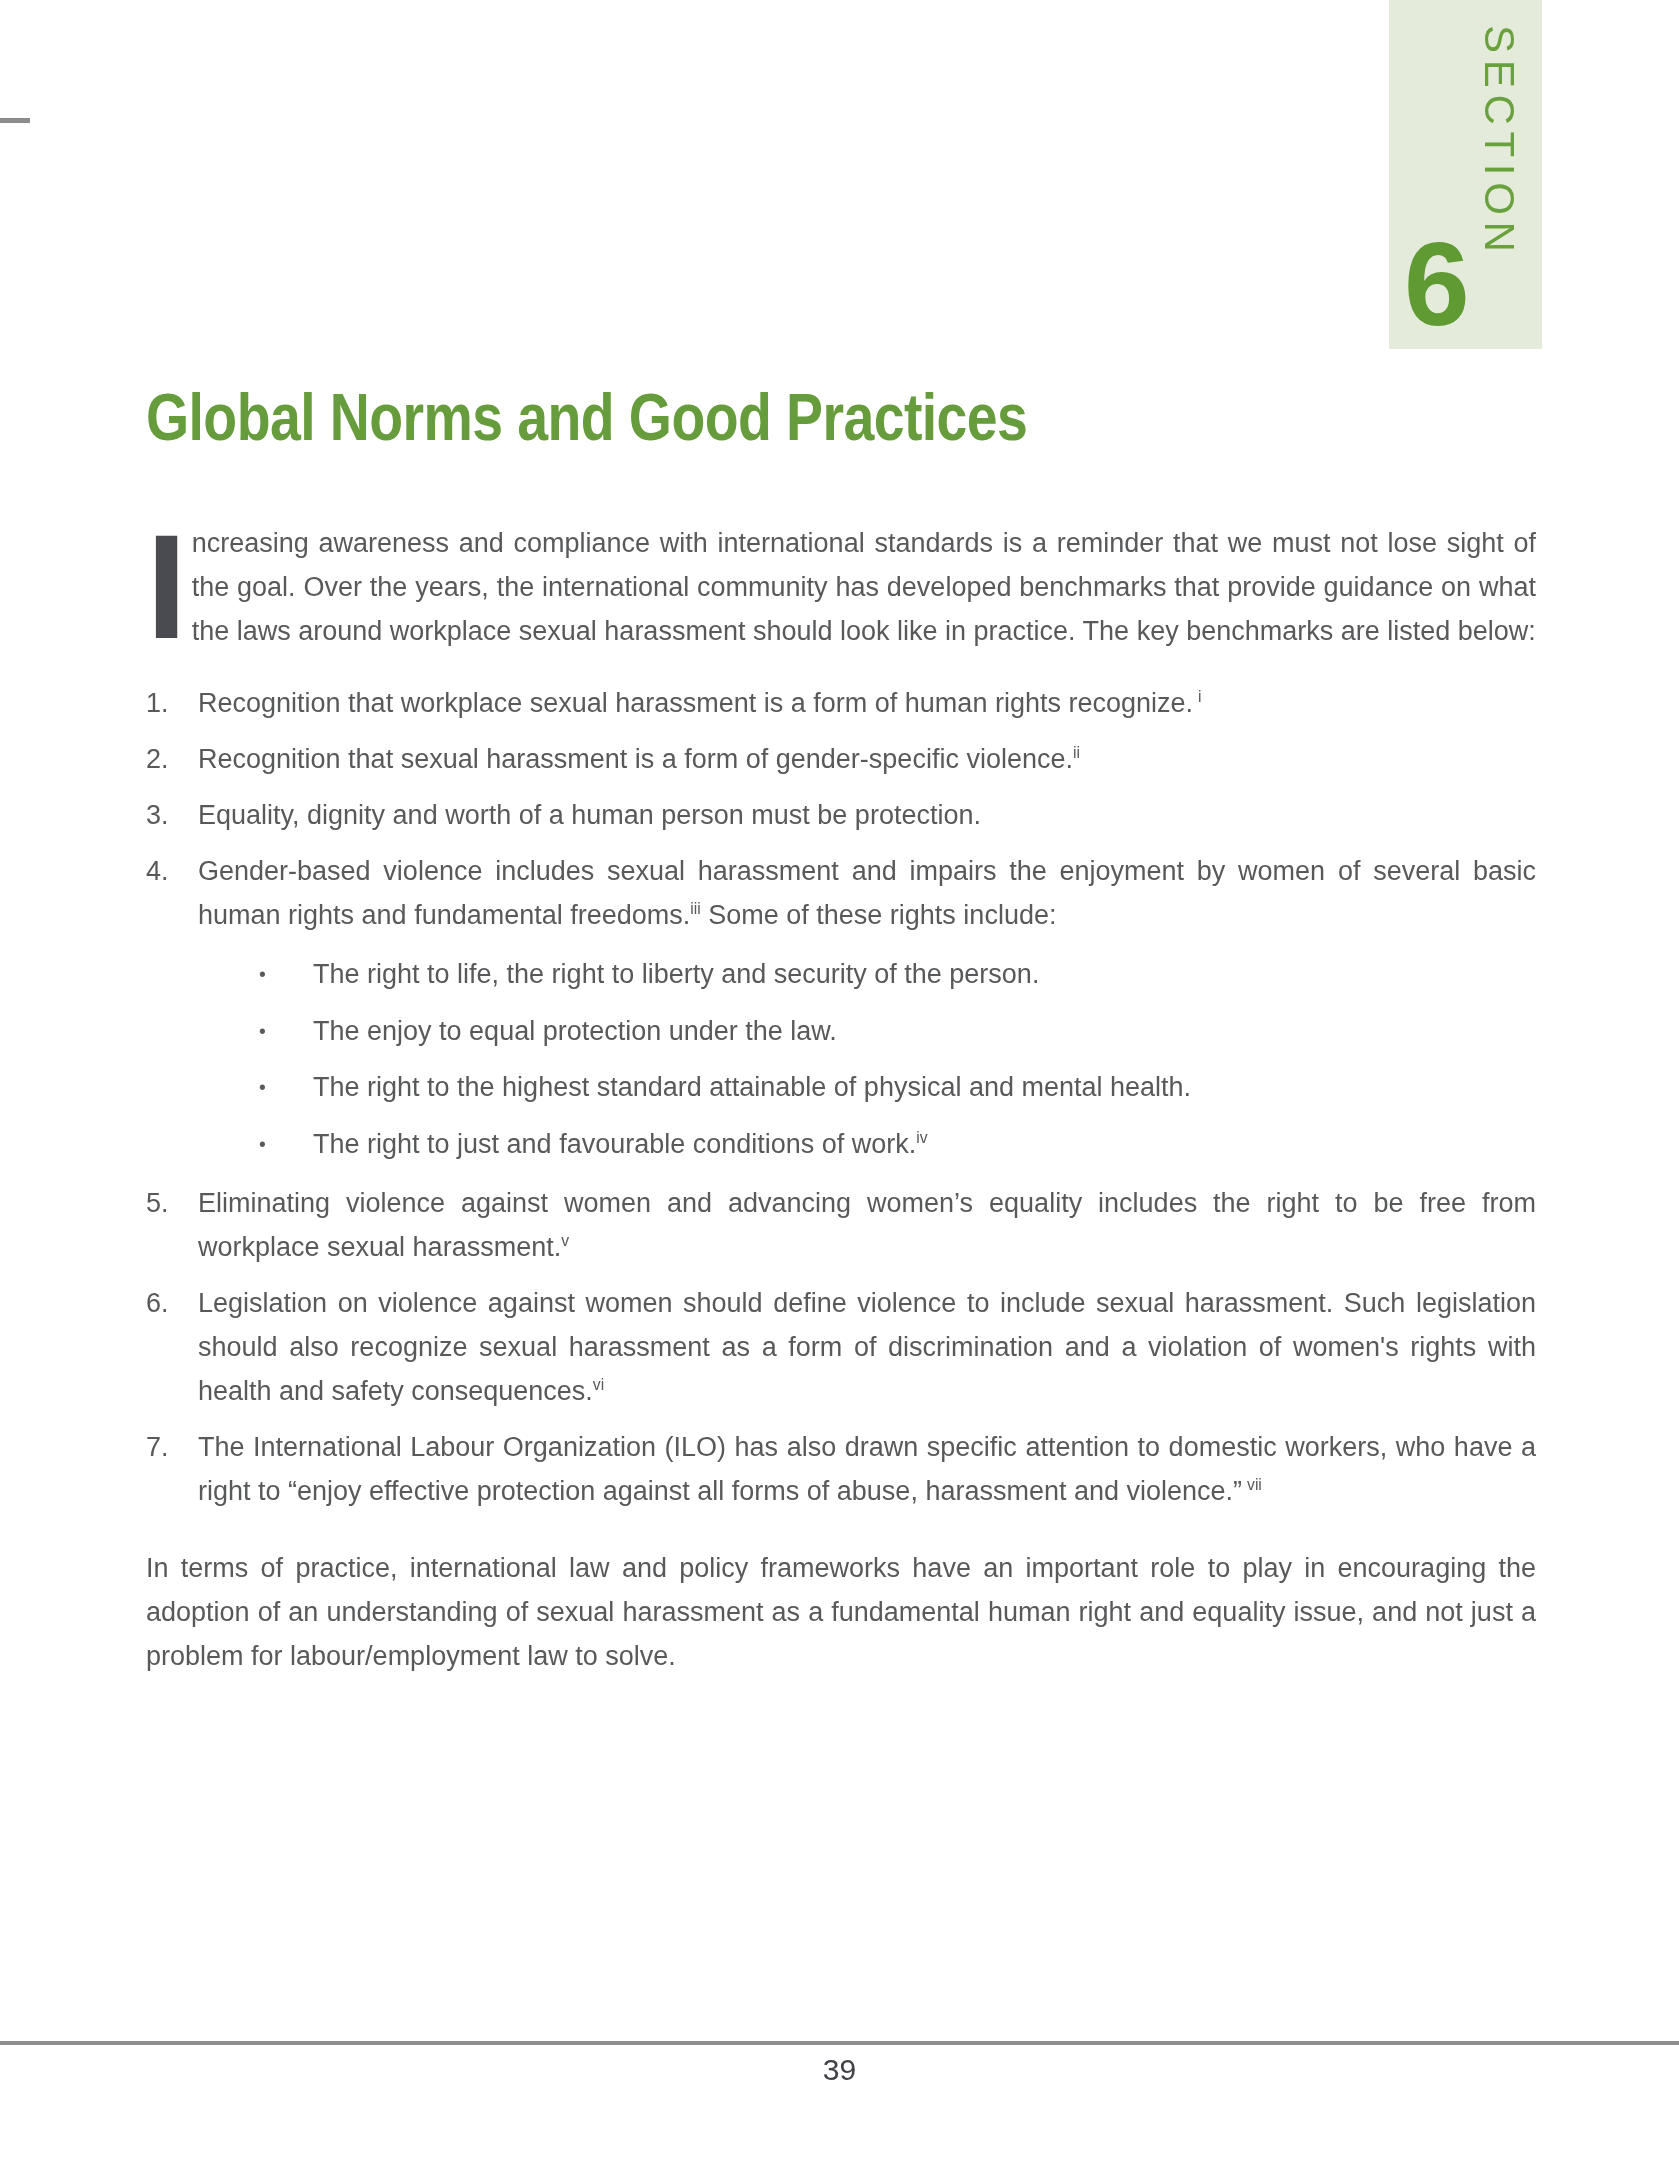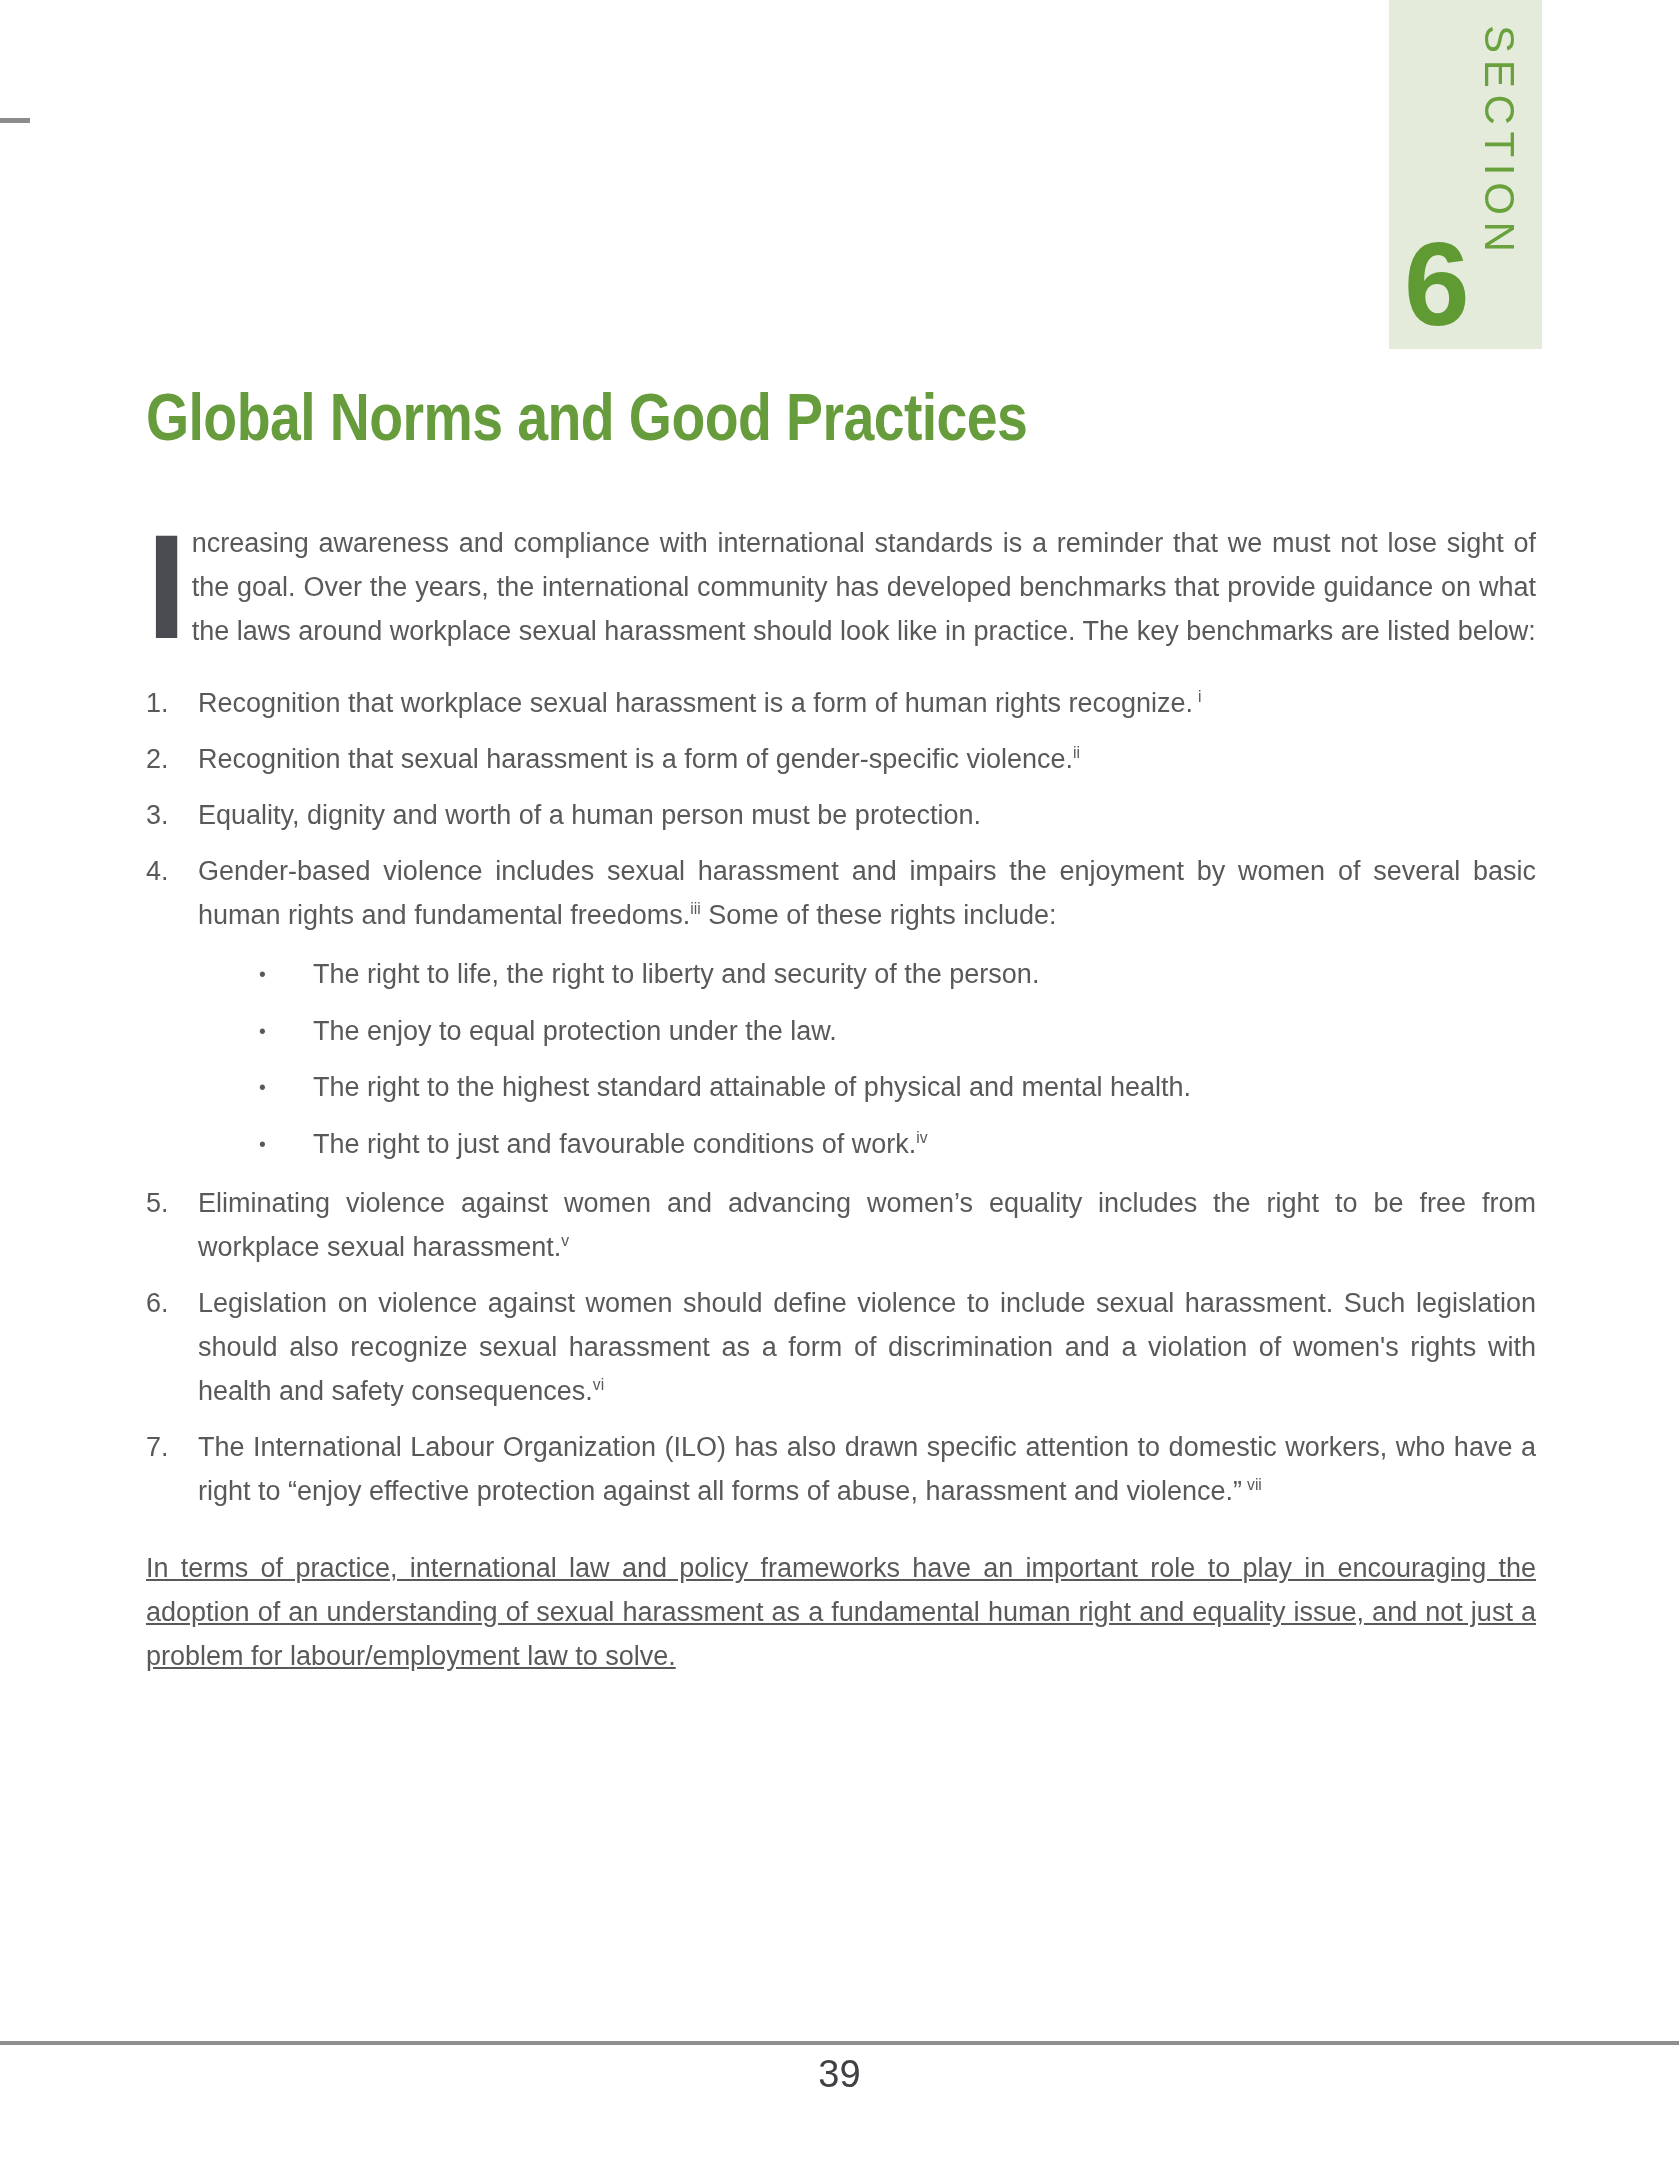--- a/index.html
+++ b/index.html
@@ -31,29 +31,29 @@
 
   .olist{margin:0;}
   .li-row{display:flex;margin:0 0 12px 0;}
   .li-num{flex:none;width:52px;}
   .li-txt{flex:1;text-align:justify;}
 
   .bullets{margin:15px 0 15px 113px;}
   .b-row{display:flex;margin:0 0 12.7px 0;}
   .b-mark{flex:none;width:54px;font-size:19.4px;}
 
-  .para{text-align:justify;margin:33px 0 0 0;text-decoration:underline;}
+  .para{text-align:justify;margin:33px 0 0 0;}
 
   sup{font-size:0.58em;line-height:0;vertical-align:super;}
   sup.gap{margin-left:0.32em;}
 
   
   .rule{position:absolute;left:0;top:2041px;width:1679px;height:3.7px;background:#8f8f8f;}
   .pagenum{position:absolute;left:0;top:2053px;width:1679px;text-align:center;
-           font-size:38px;color:#404145;}
+           font-size:30px;color:#404145;}
 </style>
 </head>
 <body>
 
 <div id="page">
 
   <div class="edge-dash"></div>
 
   <div class="tab">
     <div class="tab-label">SECTION</div>

